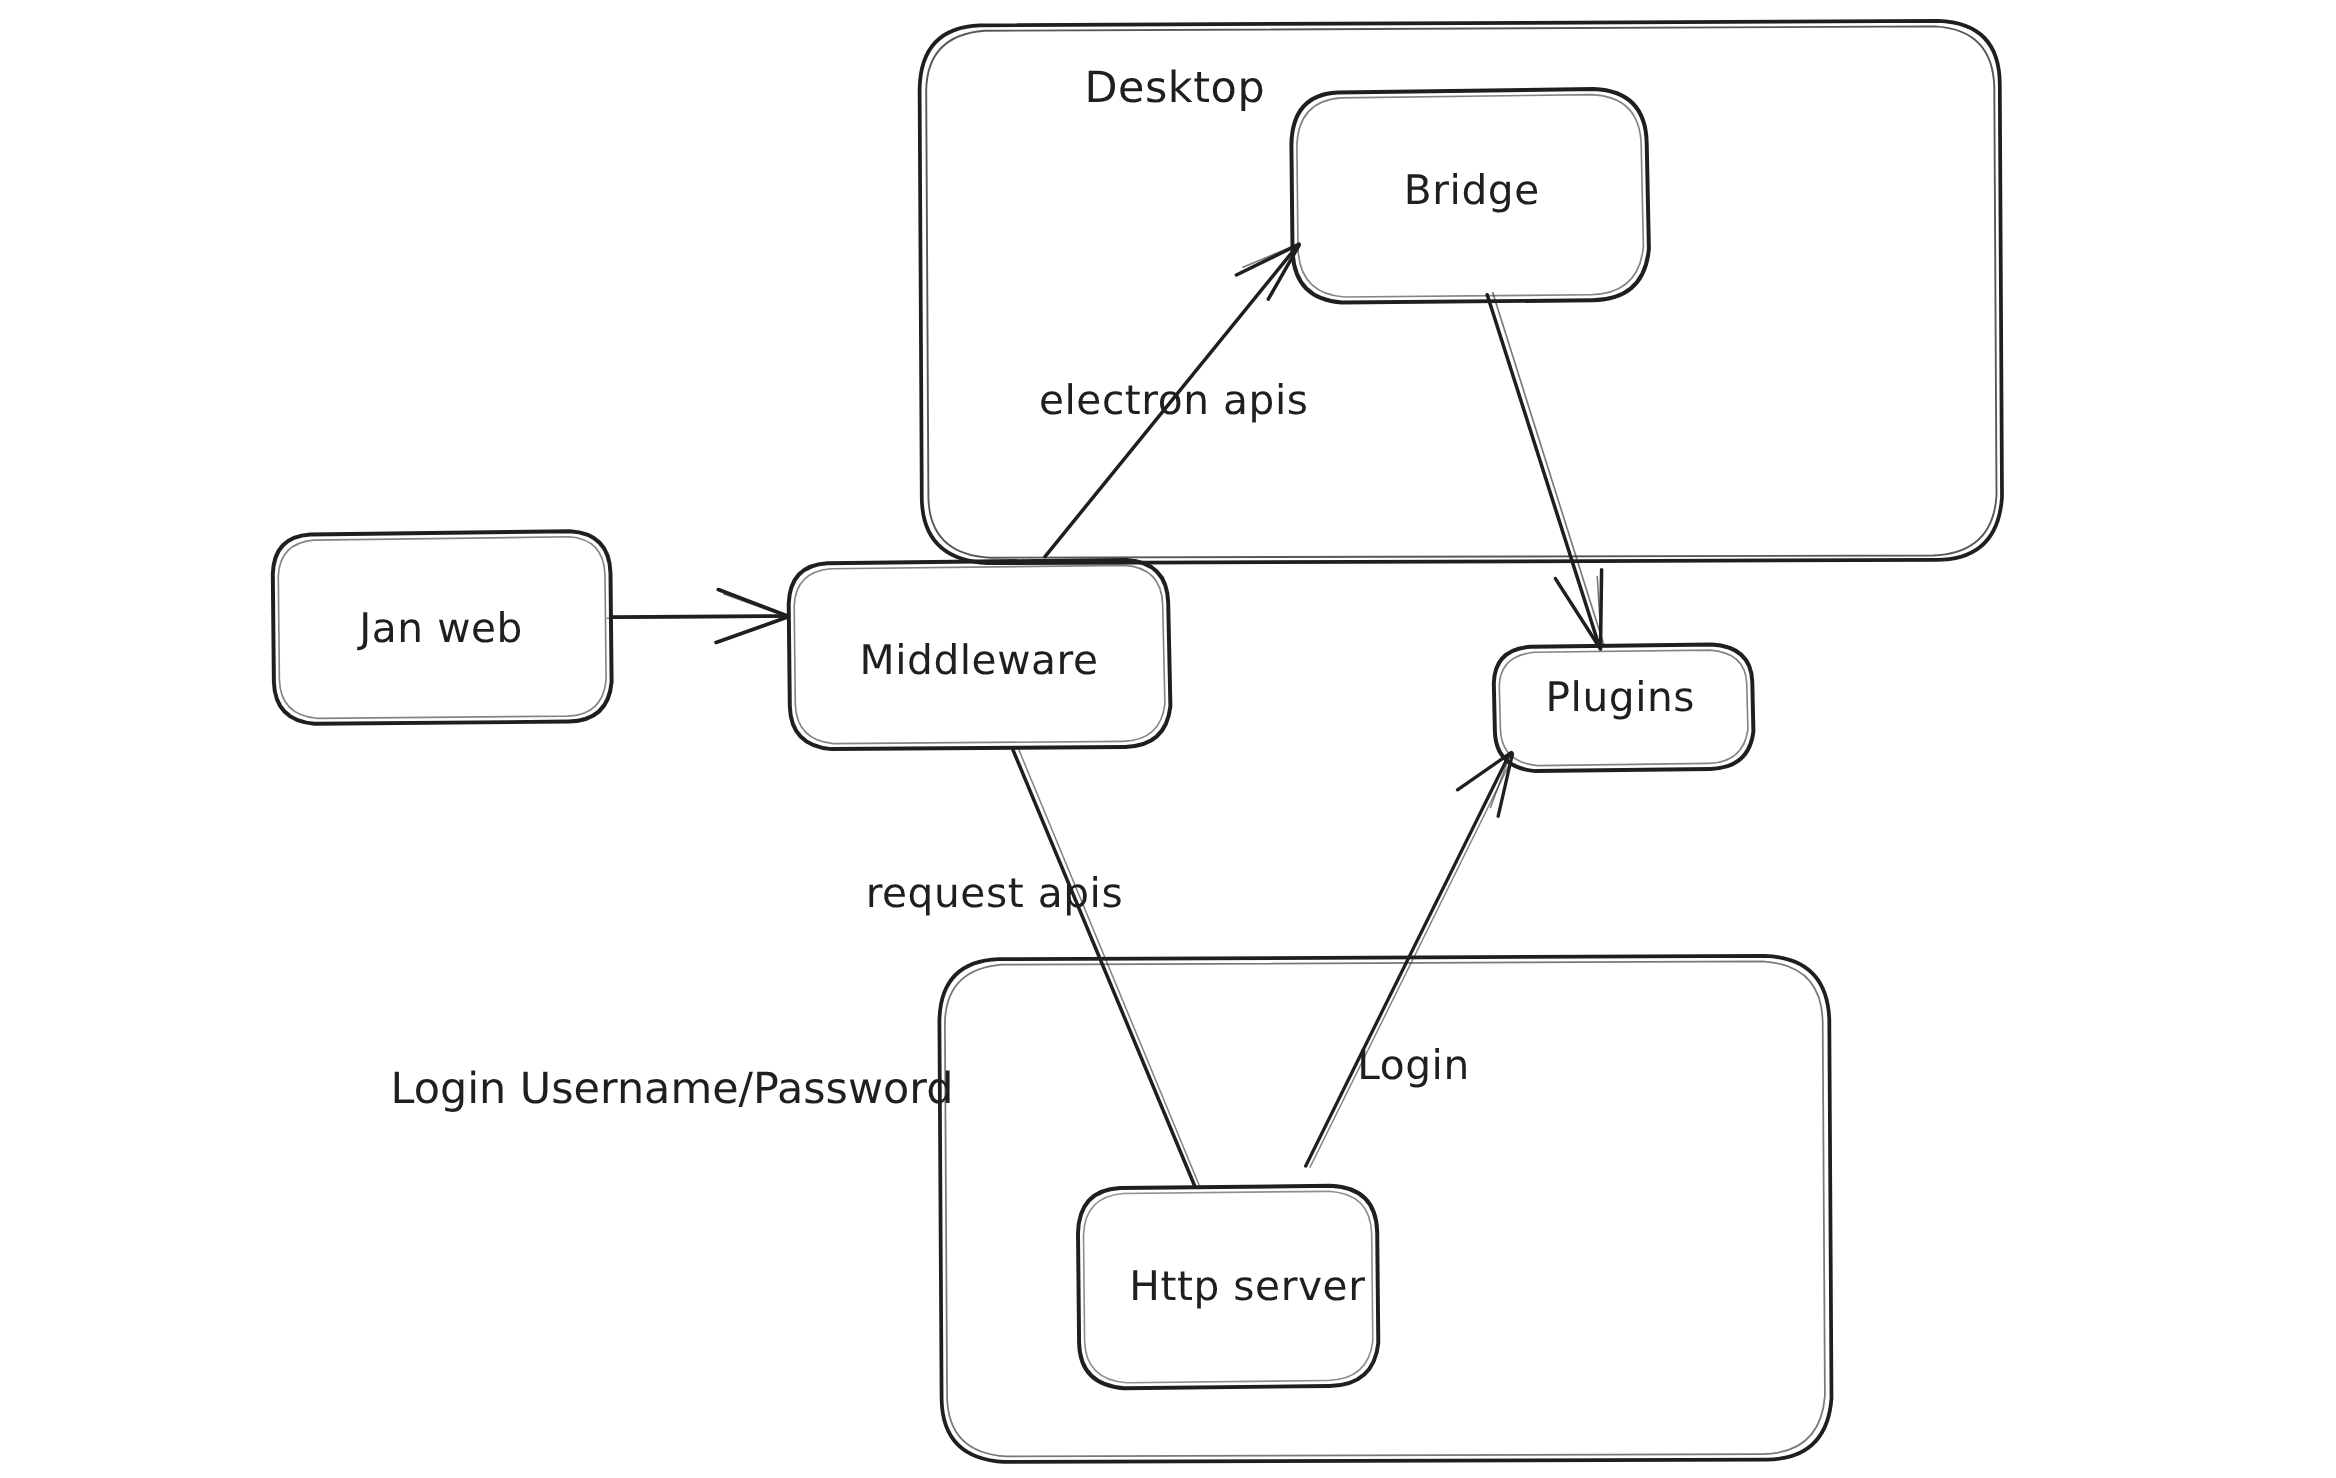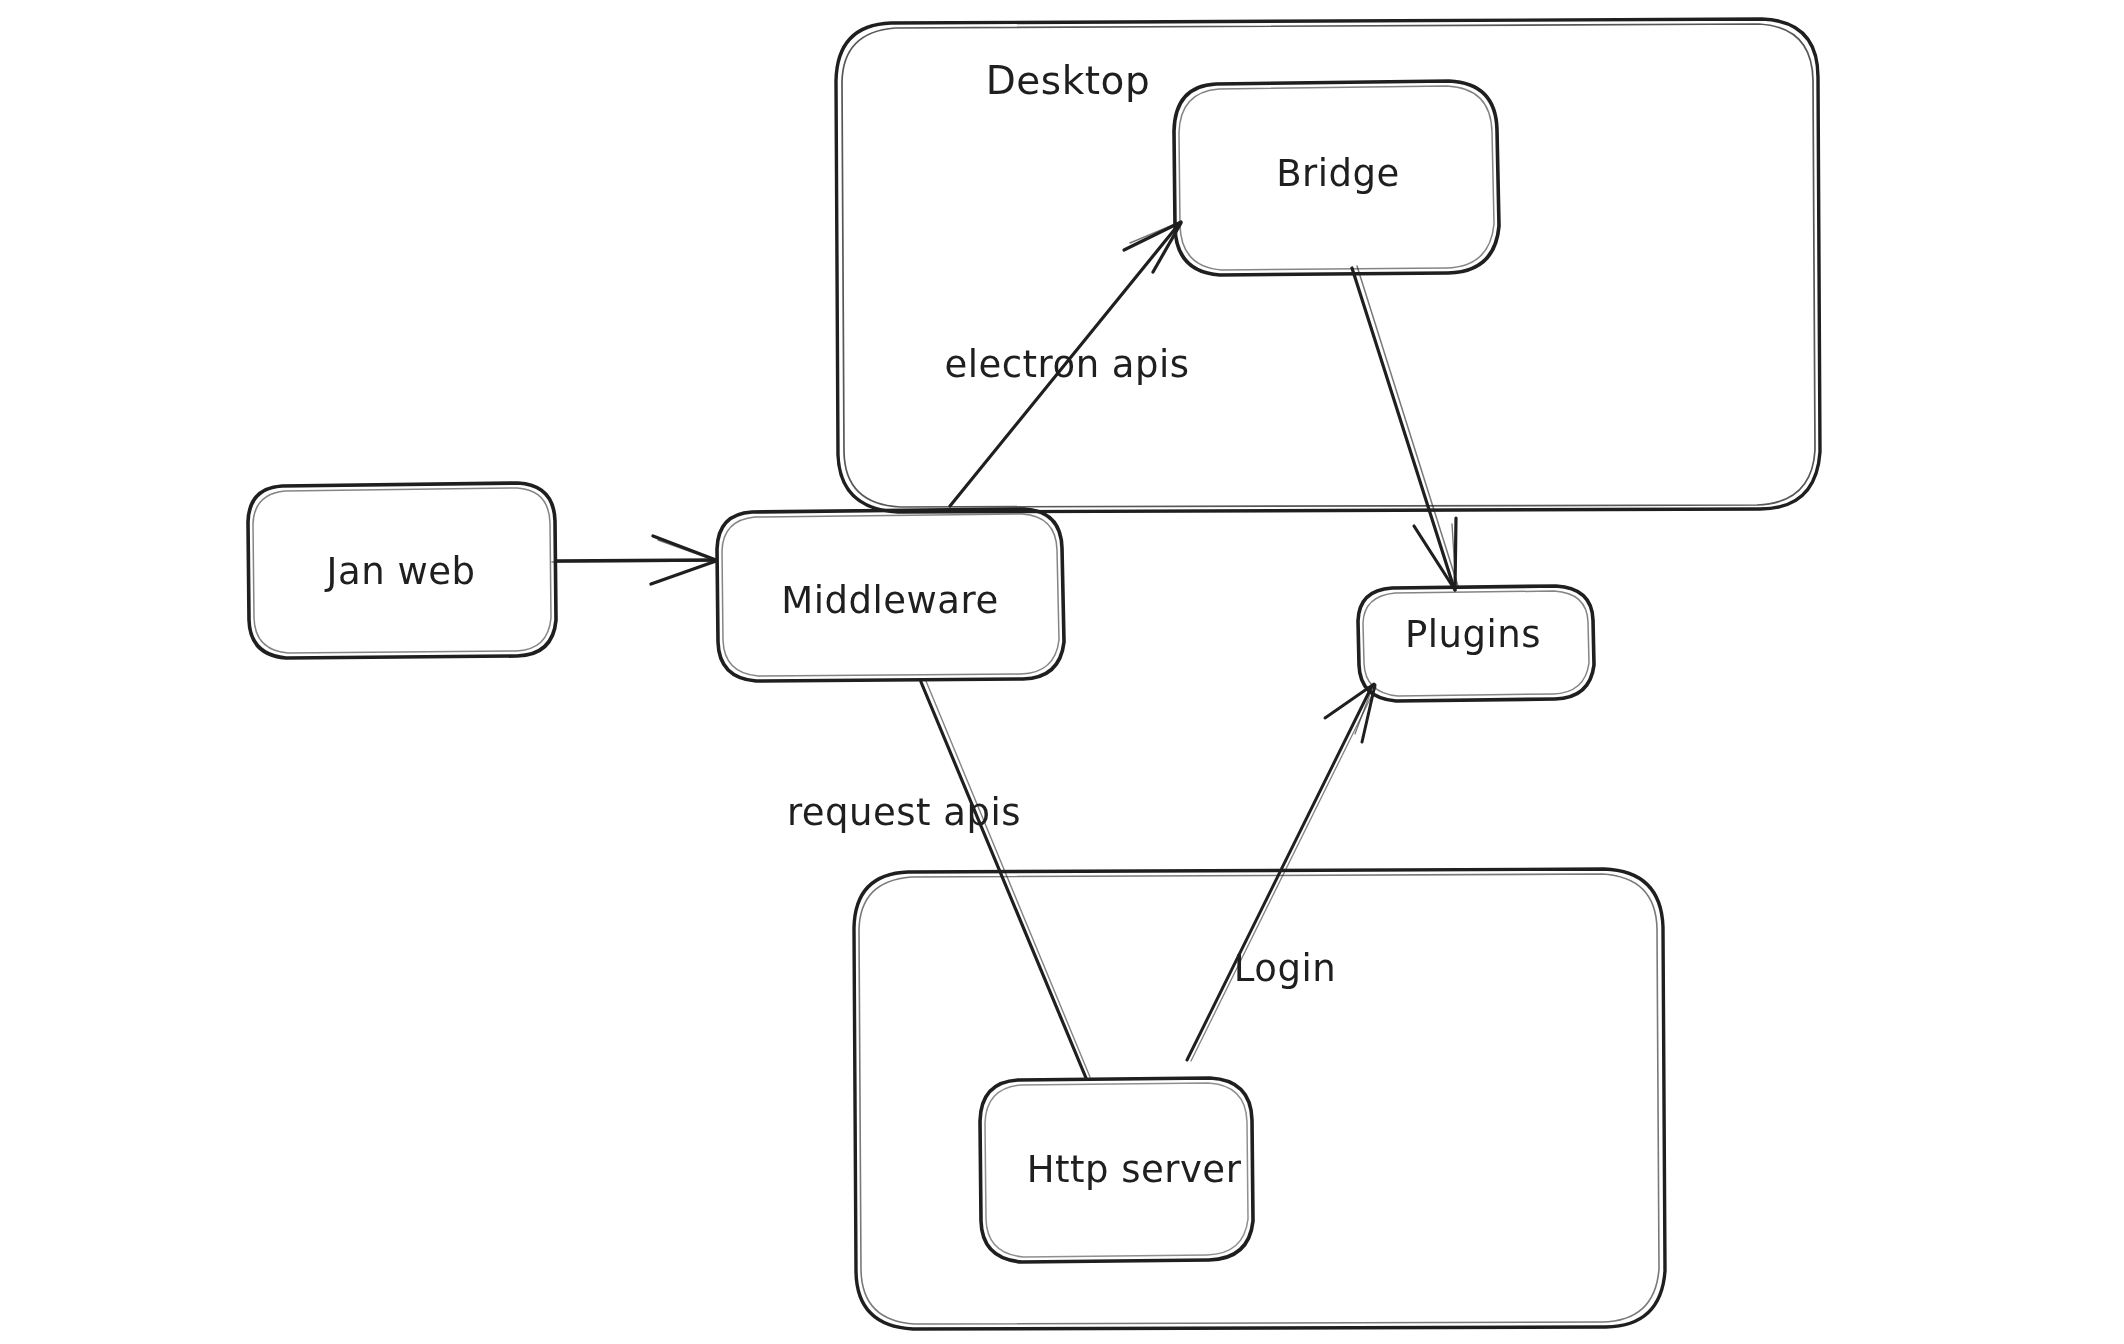--- a/index.html
+++ b/index.html
@@ -159,15 +159,16 @@
 
   <div class="label node-label" style="left:1118px; top:1169px;margin-left:16px;">Http server</div>
 
   <div class="label edge-label" style="left:1067px; top:364px;">electron apis</div>
 
   <div class="label edge-label" style="left:904px; top:812px;">request apis</div>
 
   <div class="label edge-label" style="left:1285px; top:968px;">Login</div>
 
   <div class="note-block" style="left:355px; top:966px;">
+    <div class="note-line">Login Username/Password</div>
   </div>
 
 </div>
 
 </body></html>

